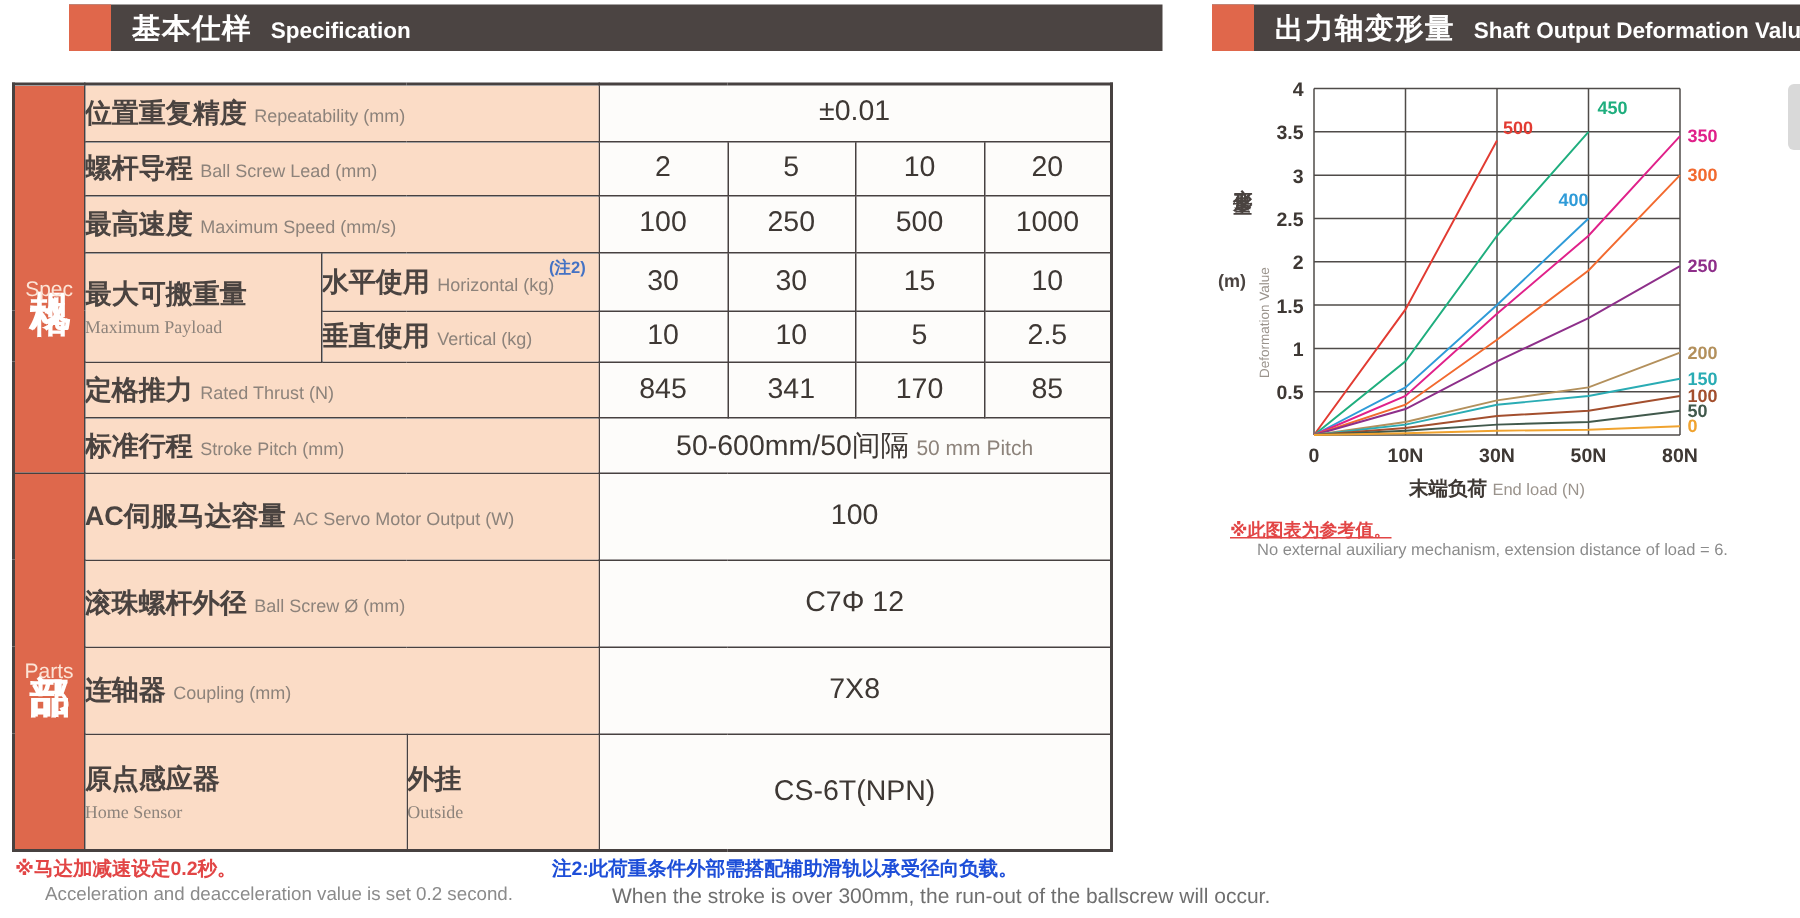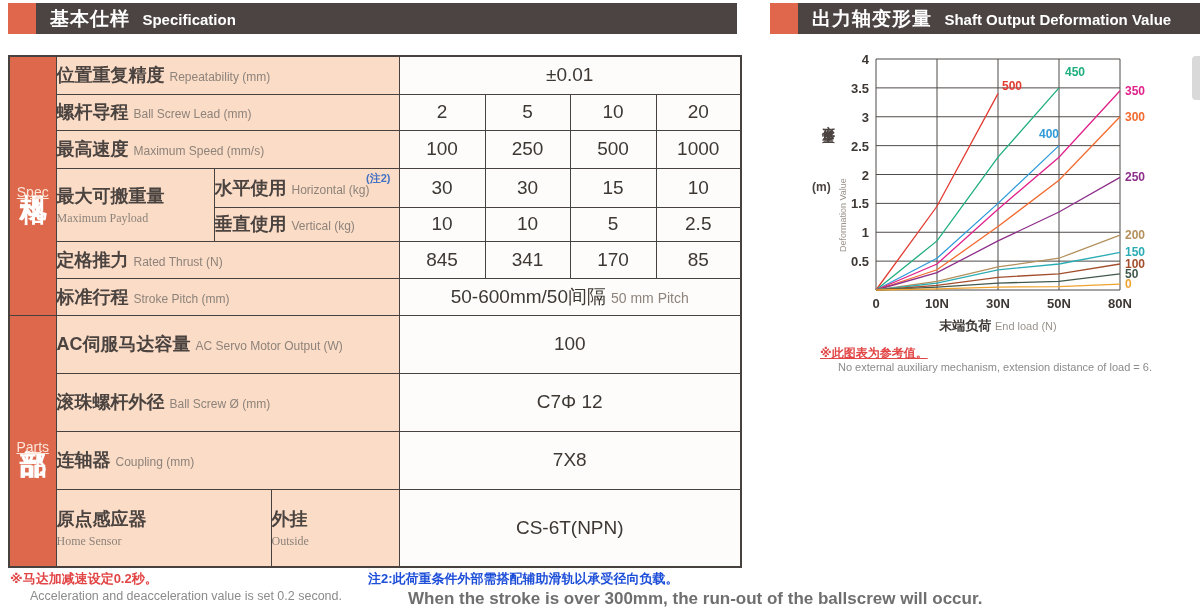--- a/index.html
+++ b/index.html
@@ -1,46 +1,46 @@
 <!DOCTYPE html>
 <html><head>
 <meta charset="utf-8">
 <style>
   html,body{margin:0;padding:0;}
   body{width:1200px;height:612px;position:relative;background:#ffffff;
        font-family:"Liberation Sans","DejaVu Sans",sans-serif;overflow:hidden;color:#3e3834;}
   
-  .hbar{position:absolute;top:3px;height:31px;background:#4b4442;color:#fff;display:flex;align-items:center;}
+  .hbar{position:absolute;top:3px;height:31px;background:#4b4442;color:#fff;display:flex;align-items:center;margin-left:38px;}
   .hbar .sq{position:absolute;left:0;top:0;width:28px;height:31px;background:#e0674b;}
   .hbar .txt{margin-left:42px;white-space:nowrap;}
   .hbar .zh{font-size:19px;font-weight:bold;letter-spacing:1px;}
   .hbar .en{font-size:15px;font-weight:bold;margin-left:8px;}
   #hbar-left{left:8px;width:729px;}
   #hbar-right{left:770px;width:430px;}
   
   table.spec{position:absolute;left:8px;top:55px;border-collapse:collapse;table-layout:fixed;
              border:2px solid #474140;}
   table.spec td{border:1px solid #474140;padding:0;overflow:hidden;}
   td.grp{background:#de684c;color:#fff;text-align:center;vertical-align:middle;}
   .gzh{writing-mode:vertical-rl;text-orientation:upright;font-size:27px;font-weight:bold;
        letter-spacing:4px;margin:0 auto;color:#fff;line-height:1;}
-  .gen{font-size:14px;color:#fce4d6;margin-top:4px;text-decoration:underline;}
+  .gen{font-size:14px;color:#fce4d6;margin-top:4px;}
   td.lab{background:#fbdcc6;vertical-align:middle;padding-left:12px;position:relative;}
   .lzh{font-size:18px;font-weight:bold;color:#4a4340;}
   .len{font-size:12px;color:#8d837b;margin-left:5px;}
   .blk .len{display:block;margin-left:0;margin-top:3px;font-family:Liberation Serif, serif;}
   td.val{background:#fdfcfa;text-align:center;vertical-align:middle;font-size:19px;color:#3e3834;}
   .sv-en{font-size:14px;color:#8d837b;margin-left:5px;}
   .supnote{position:absolute;top:2px;right:8px;font-size:11px;font-weight:bold;color:#4472c4;}
   
   .fn{position:absolute;white-space:nowrap;}
   .fn-red{color:#e24545;font-size:13px;font-weight:bold;}
   .fn-gray{color:#8b8b8b;font-size:12.5px;}
   .fn-blue{color:#1d4ed8;font-size:13px;font-weight:bold;}
-  .fn-gray2{color:#6f6f6f;font-size:17px;font-weight:bold;}
+  .fn-gray2{color:#6f6f6f;font-size:14px;font-weight:normal;}
   
   #chart-wrap{position:absolute;left:805px;top:52px;width:395px;height:320px;}
   #chart-svg{position:absolute;left:35px;top:0;}
   .ylab-zh{position:absolute;left:14px;top:63px;writing-mode:vertical-rl;text-orientation:upright;
            font-size:13px;font-weight:bold;color:#4a4340;letter-spacing:3px;}
   .ylab-unit{position:absolute;left:7px;top:128px;font-size:12px;font-weight:bold;color:#4a4340;}
   .ylab-en{position:absolute;left:33px;top:200px;transform:rotate(-90deg);transform-origin:left top;
            font-size:9px;color:#9a938c;white-space:nowrap;}
   .edge-sliver{position:absolute;left:1192px;top:56px;width:8px;height:44px;background:#d9d9d9;
                border-radius:4px 0 0 4px;}

